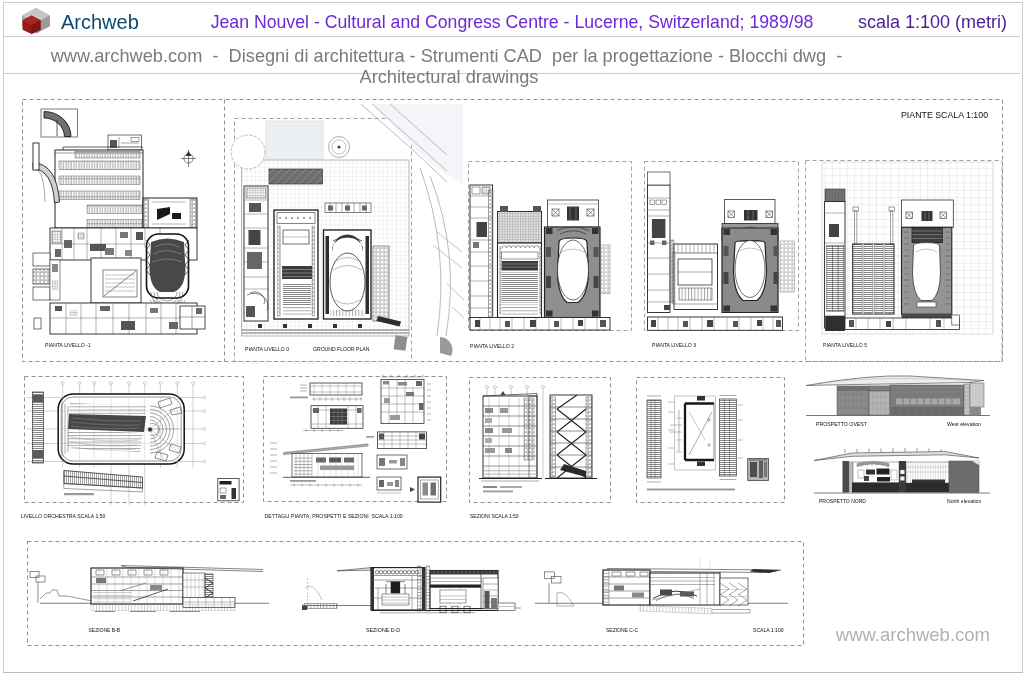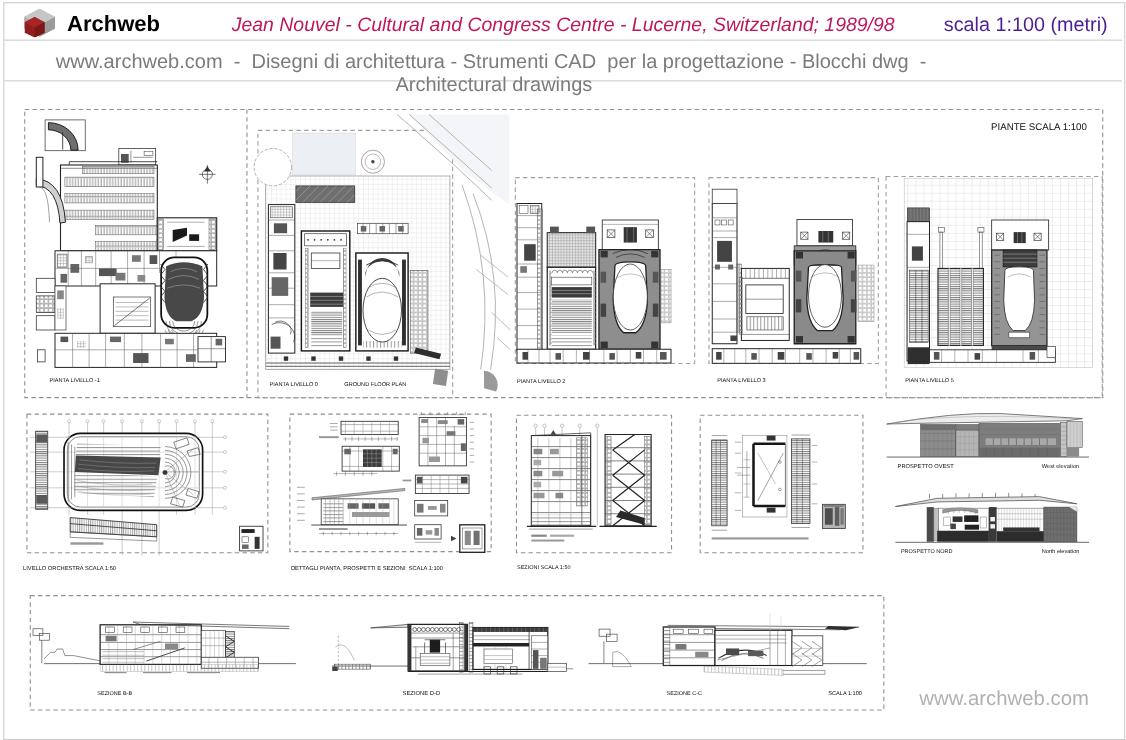--- a/index.html
+++ b/index.html
@@ -17,23 +17,23 @@
 
 <svg class="abs" style="left:21px;top:8px;" width="30" height="26" viewBox="0 0 30 26">
   <polygon points="15,0 29,7.5 29,18 15,25.5 1,18 1,7.5" fill="#ababab"></polygon>
   <polygon points="15,0 29,7.5 15,15 1,7.5" fill="#c6c6c6"></polygon>
   <polygon points="15,15 29,7.5 29,18 15,25.5" fill="#9b9b9b"></polygon>
   <polygon points="10.5,7.5 19.5,12.3 19.5,21.7 10.5,26 1.5,21.7 1.5,12.3" fill="#911d1d"></polygon>
   <polygon points="10.5,7.5 19.5,12.3 10.5,17 1.5,12.3" fill="#a82525"></polygon>
   <polygon points="10.5,17 19.5,12.3 19.5,21.7 10.5,26" fill="#7c1616"></polygon>
 </svg>
 
-<div class="abs" style="left:61px;top:11px;font-size:20px;font-weight:bold;color:#000000;">Archweb</div>
-
-<div class="abs" style="left:120px;top:12px;width:784px;text-align:center;font-size:17.7px;color:#be185d;font-style:italic;">Jean Nouvel - Cultural and Congress Centre - Lucerne, Switzerland; 1989/98</div>
+<div class="abs" style="left:61px;top:11px;font-size:20px;font-weight:normal;color:#0c4a6e;">Archweb</div>
+
+<div class="abs" style="left:120px;top:12px;width:784px;text-align:center;font-size:17.7px;color:#6d28d9;">Jean Nouvel - Cultural and Congress Centre - Lucerne, Switzerland; 1989/98</div>
 
 <div class="abs" style="right:17px;top:12px;font-size:18px;color:#4c1d95;">scala 1:100 (metri)</div>
 
 <div class="abs" style="left:0px;top:46px;width:898px;text-align:center;font-size:18.2px;color:#7b7b7b;">www.archweb.com&nbsp; -&nbsp; Disegni di architettura - Strumenti CAD&nbsp; per la progettazione - Blocchi dwg&nbsp; -&nbsp; Architectural drawings</div>
 
 <svg class="abs" style="left:0px;top:0px;" width="1024" height="673" viewBox="0 0 1024 673">
 <defs>
   <pattern id="grid4" width="4.4" height="4.4" patternUnits="userSpaceOnUse">
     <path d="M0 0H4.4M0 0V4.4" stroke="#d9d9d9" stroke-width="0.6" fill="none"></path>
   </pattern>

